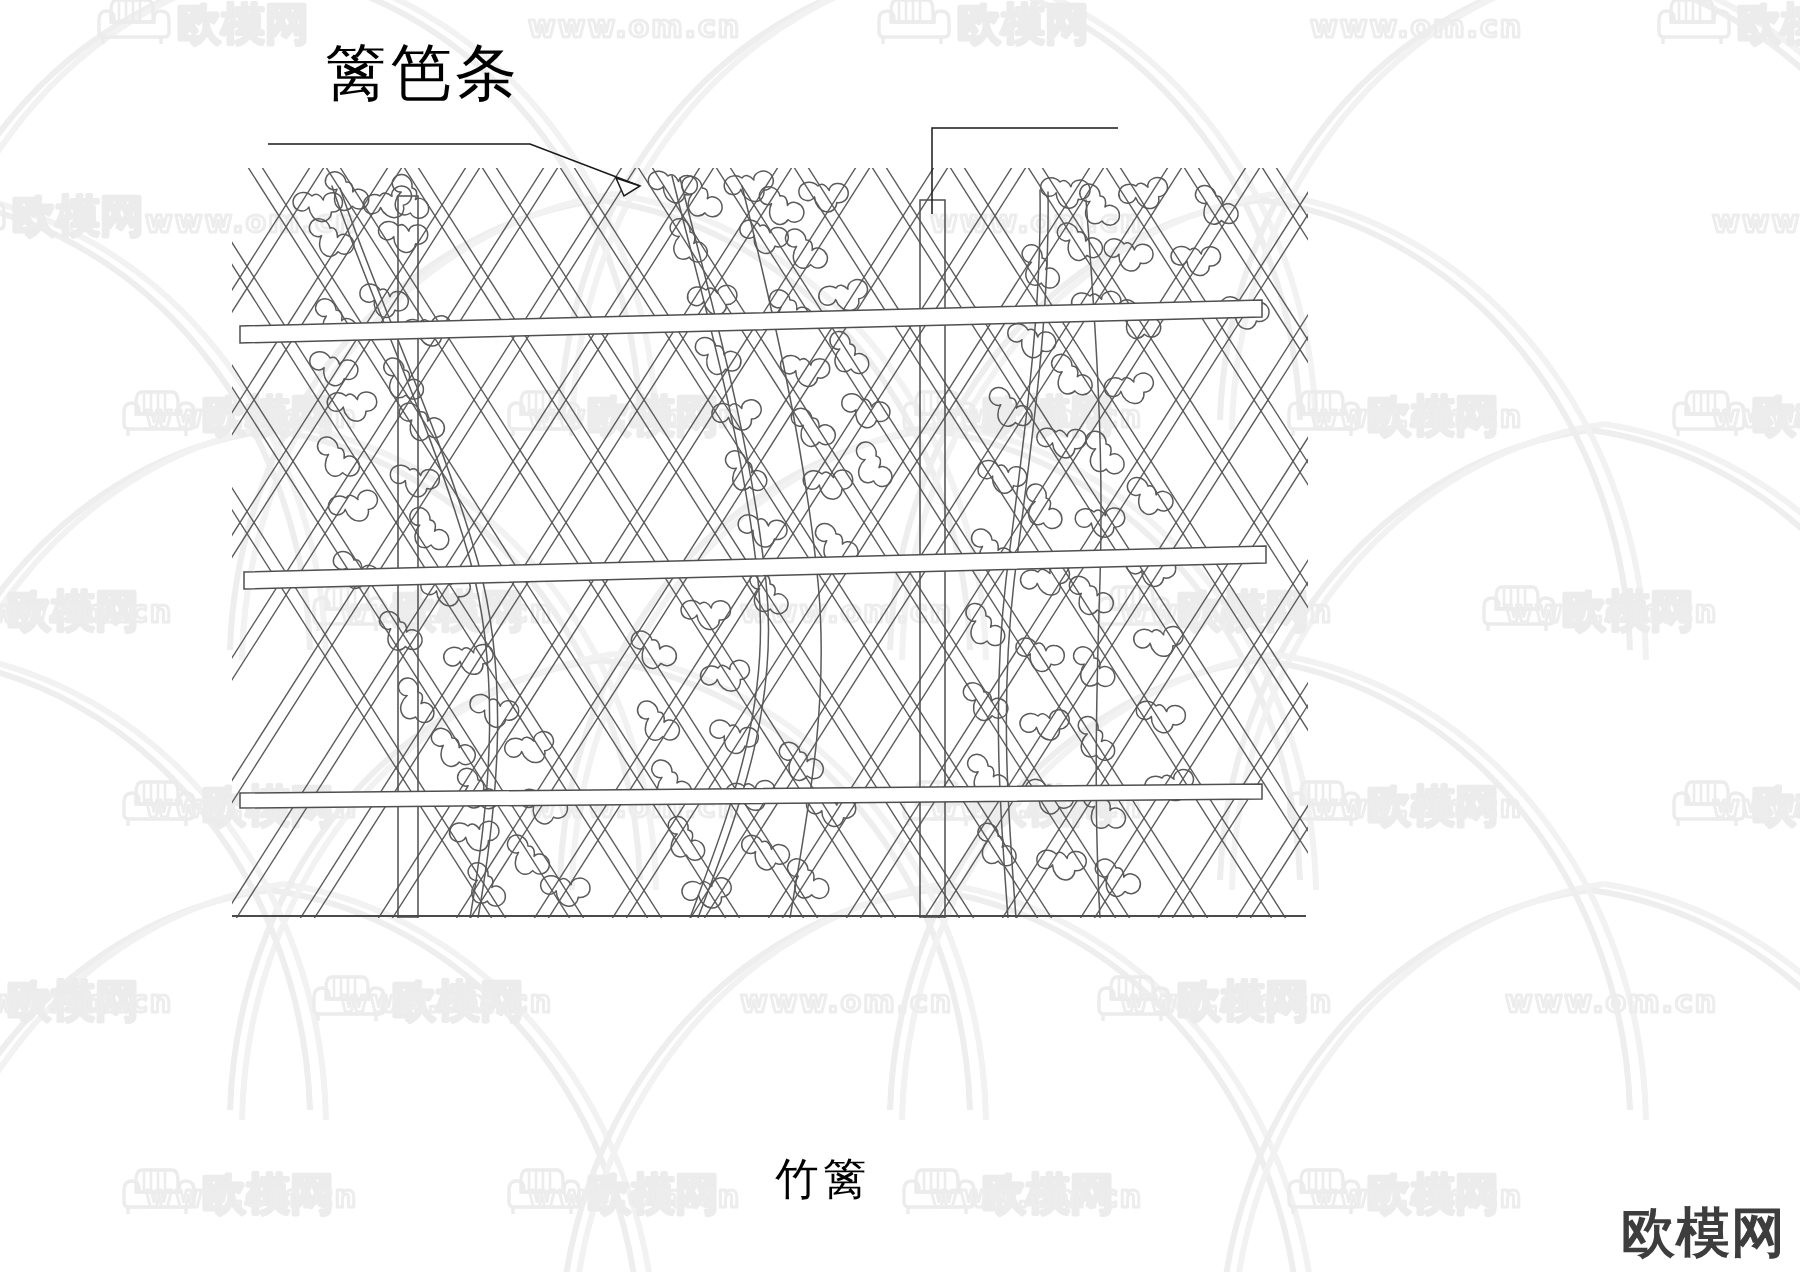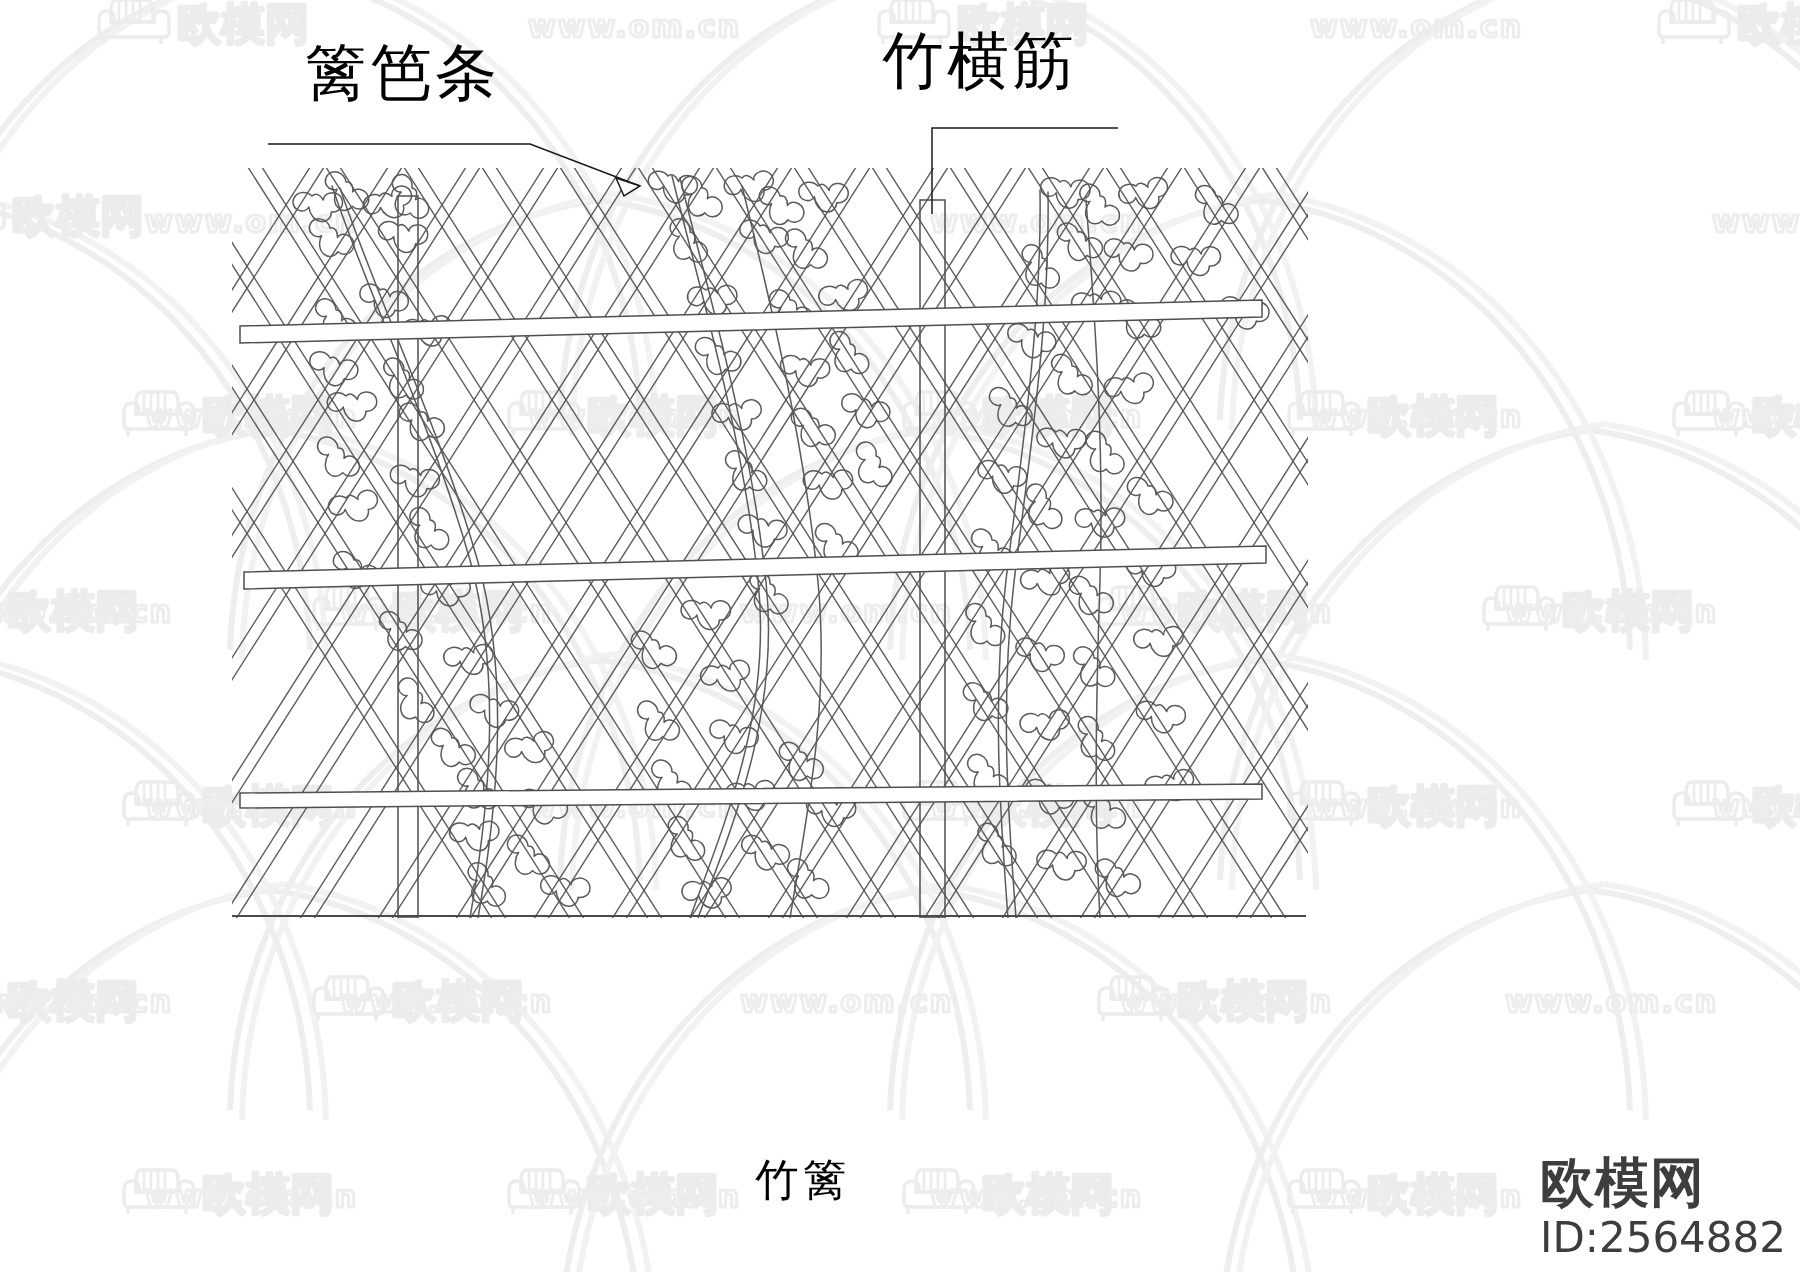--- a/index.html
+++ b/index.html
@@ -29,23 +29,24 @@
     height: 1272px;
     display: block;
   }
   #wm-layer { z-index: 1; }
   #draw-layer { z-index: 2; }
 
   .label-text {
     position: absolute;
     z-index: 3;
     color: #000000;
-    font-family: Liberation Sans, sans-serif;
+    font-family: Liberation Serif, serif;
     white-space: nowrap;
     line-height: 1;
+    margin-left: 20px;
   }
   #label-libatiao {
     left: 305px;
     top: 42px;
     font-size: 62px;
     letter-spacing: 3px;
   }
   #label-zhuhengjin {
     left: 882px;
     top: 30px;
@@ -400,22 +401,20 @@
       <path d="M 640 186 L 616 178 L 624 196 Z" fill="#ffffff"></path>
     </g>
 
     <g fill="none" stroke="#1a1a1a" stroke-width="1.5">
       <path d="M 1118 128 L 932 128 L 932 214"></path>
     </g>
   </svg>
 
   <div class="label-text" id="label-libatiao">篱笆条</div>
 
-  <div class="label-text" id="label-zhuhengjin">竹横筋</div>
 
   <div class="label-text" id="drawing-title">竹篱</div>
 
   <div id="brand-block">
     <div id="brand-name">欧模网</div>
-    <div id="brand-id">ID:2564882</div>
   </div>
 
 </div>
 
 </body></html>

